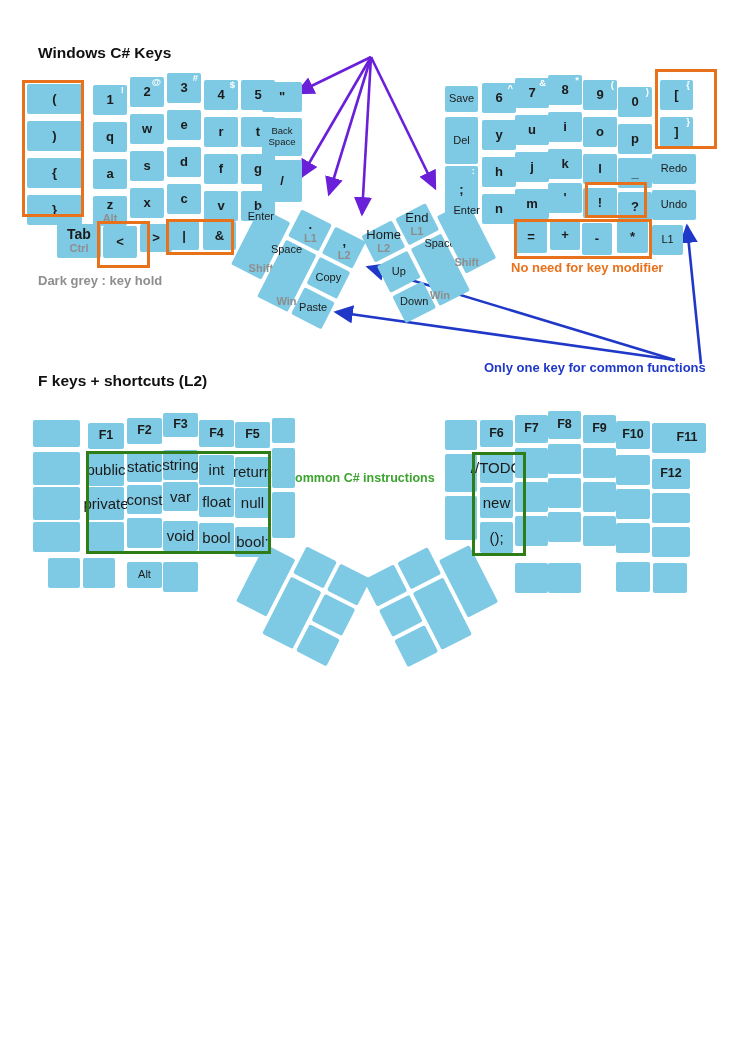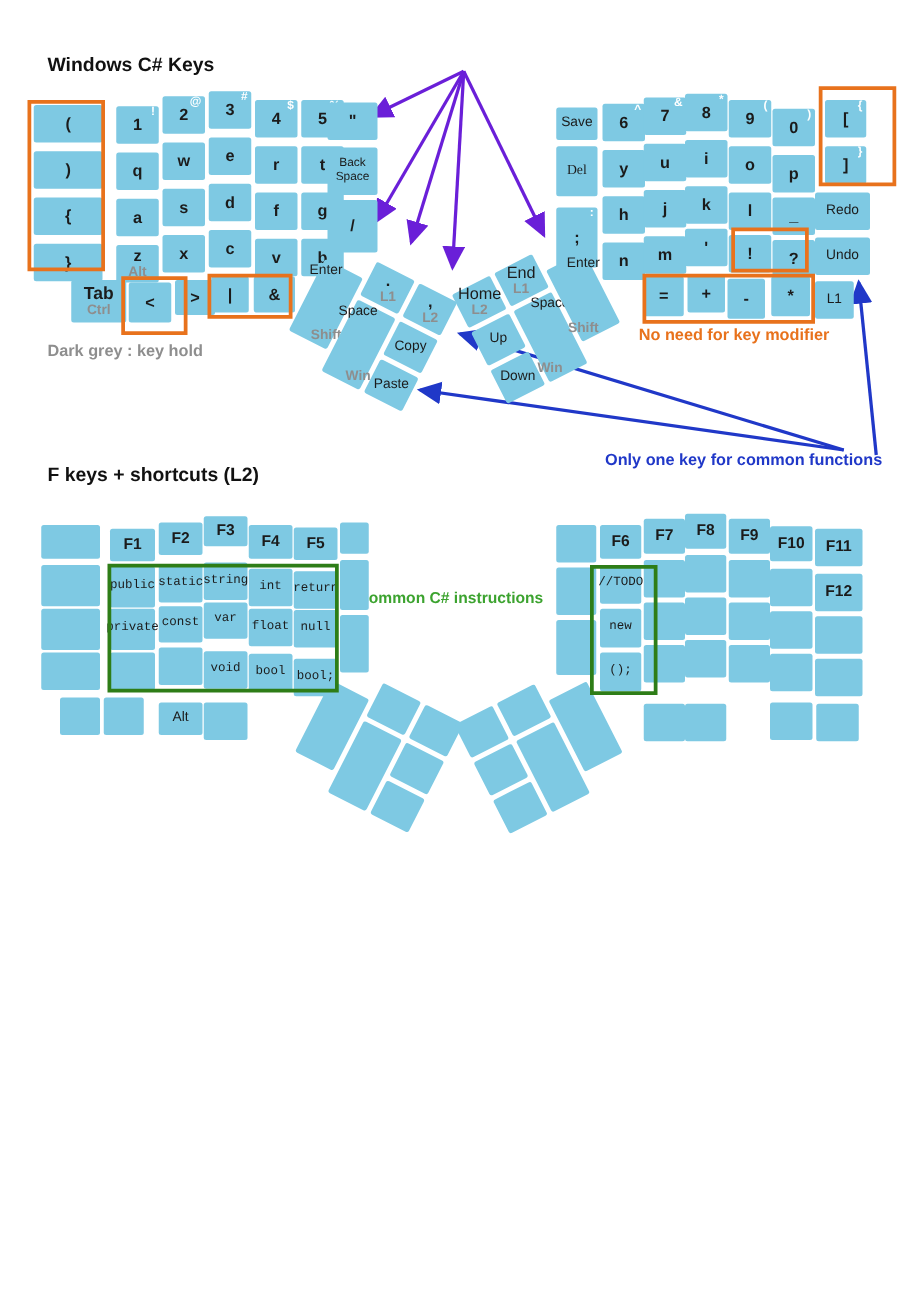--- a/index.html
+++ b/index.html
@@ -19,21 +19,21 @@
   .key{
     position:absolute;background:var(--key);border-radius:2px;
     display:flex;align-items:center;justify-content:center;text-align:center;
     color:var(--text);
   }
   .lbl{display:flex;flex-direction:column;align-items:center;justify-content:center;line-height:1.05;}
   .main{font-size:13px;font-weight:700;white-space:pre-line;}
   .hold{color:var(--grey);font-size:11px;font-weight:700;margin-top:1px;}
   .sup{position:absolute;top:0px;right:3px;color:var(--sup);font-size:9.5px;font-weight:700;line-height:1;}
   .sm .main{font-size:11px;font-weight:400;}
-  .kw .main{font-size:10px;font-weight:400;font-family:Liberation Mono, monospace;}
+  .kw .main{font-size:15px;font-weight:400;}
   .fk .main{font-size:12.5px;font-weight:700;}
   .bs .main{font-size:9.5px;font-weight:400;line-height:1.15;}
   .tab .main{font-size:14px;}
   .tall .lbl{height:100%;justify-content:space-between;padding:3px 0;}
   .th .main{font-size:13px;}
 
   .cluster{position:absolute;width:112px;height:100px;}
   .cluster .key{position:absolute;}
   .tl{left:239px;top:212px;transform:rotate(27deg);}
   .tr{left:378px;top:205px;transform:rotate(-27deg);}
@@ -247,21 +247,21 @@
     <div class="key" style="left: 203px; top: 221px; width: 33px; height: 29px;">
       <div class="lbl">
         <span class="main">&amp;</span>
       </div>
     </div>
     <div class="key sm" style="left: 445px; top: 86px; width: 33px; height: 26px;">
       <div class="lbl">
         <span class="main">Save</span>
       </div>
     </div>
-    <div class="key sm" style="left: 445px; top: 117px; width: 33px; height: 40px; font-family: Liberation Serif, serif;">
+    <div class="key sm" style="left: 445px; top: 117px; width: 33px; height: 47px;">
       <div class="lbl">
         <span class="main">Del</span>
       </div>
     </div>
     <div class="key" style="left: 445px; top: 166px; width: 33px; height: 48px;">
       <div class="lbl">
         <span class="main">;</span>
       </div>
       <span class="sup">:</span>
     </div>
@@ -635,21 +635,21 @@
     </div>
     <div class="key" style="left: 616px; top: 489px; width: 34px; height: 30px;">
       <div class="lbl"></div>
     </div>
     <div class="key" style="left: 616px; top: 523px; width: 34px; height: 30px;">
       <div class="lbl"></div>
     </div>
     <div class="key" style="left: 616px; top: 562px; width: 34px; height: 30px;">
       <div class="lbl"></div>
     </div>
-    <div class="key fk" style="left: 652px; top: 423px; width: 38px; height: 30px;">
+    <div class="key fk" style="left: 652px; top: 423px; width: 38px; height: 30px; padding-left: 16px;">
       <div class="lbl">
         <span class="main">F11</span>
       </div>
     </div>
     <div class="key fk" style="left: 652px; top: 459px; width: 38px; height: 30px;">
       <div class="lbl">
         <span class="main">F12</span>
       </div>
     </div>
     <div class="key" style="left: 652px; top: 493px; width: 38px; height: 30px;">

